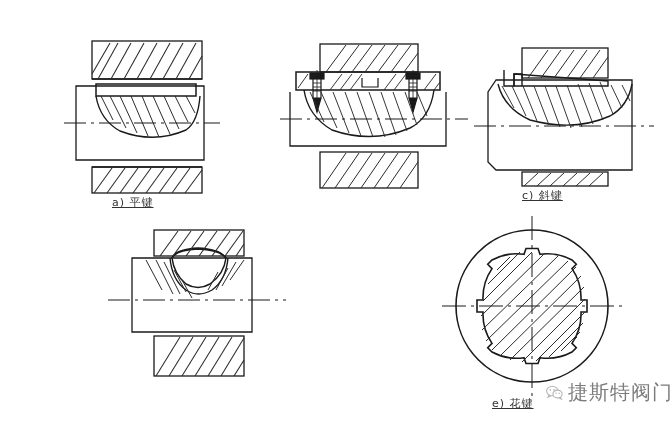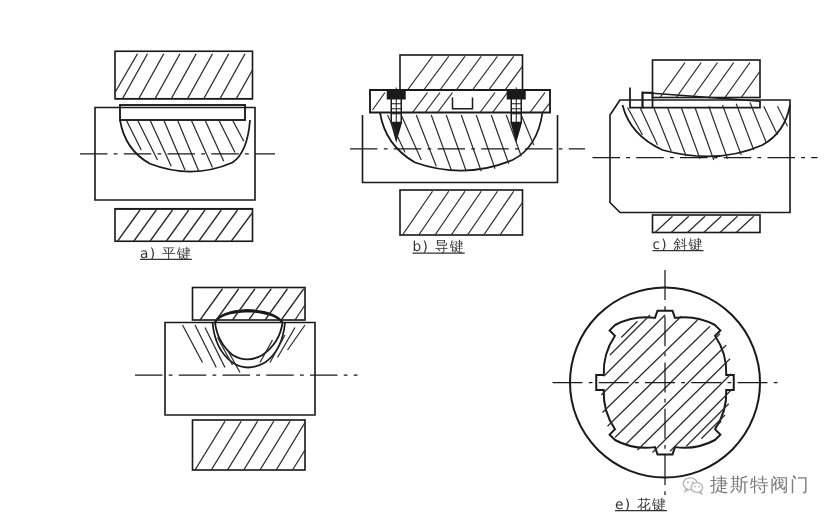--- a/index.html
+++ b/index.html
@@ -36,21 +36,21 @@
   }
   .watermark {
     position: absolute;
     display: flex;
     align-items: center;
     gap: 5px;
     opacity: 0.72;
   }
   .watermark-text {
     font-family: "DejaVu Sans", sans-serif;
-    font-size: 15px;
+    font-size: 20px;
     color: #4a4a4a;
     letter-spacing: 1px;
     white-space: nowrap;
   }
   svg { display: block; overflow: visible; }
 </style>
 </head>
 <body>
 
 <div id="sheet">
@@ -348,21 +348,20 @@
         <line x1="49" y1="48" x2="62" y2="35"></line>
       </g>
 
       <line x1="84" y1="-6" x2="84" y2="174" stroke="#1a1a1a" stroke-width="1" stroke-dasharray="24,5,3,5"></line>
       <line x1="-6" y1="84" x2="174" y2="84" stroke="#1a1a1a" stroke-width="1" stroke-dasharray="24,5,3,5"></line>
     </svg>
   </div>
 
   <div class="caption" style="left:112px; top:195px; width:100px;">a) 平键</div>
 
-  <div class="caption" style="left:330px; top:190px; width:100px;">b) 导键</div>
 
   <div class="caption" style="left:522px; top:188px; width:100px;">c) 斜键</div>
 
 
   <div class="caption" style="left:492px; top:396px; width:100px;">e) 花键</div>
 
   <div class="watermark" style="left:546px; top:379px;">
     <span style="display:inline-block;width:17px;height:15px;">
       <svg width="17" height="15" viewBox="0 0 17 15">
         <ellipse cx="6.2" cy="6.0" rx="5.6" ry="4.7" fill="none" stroke="#9a9a9a" stroke-width="1.1"></ellipse>

